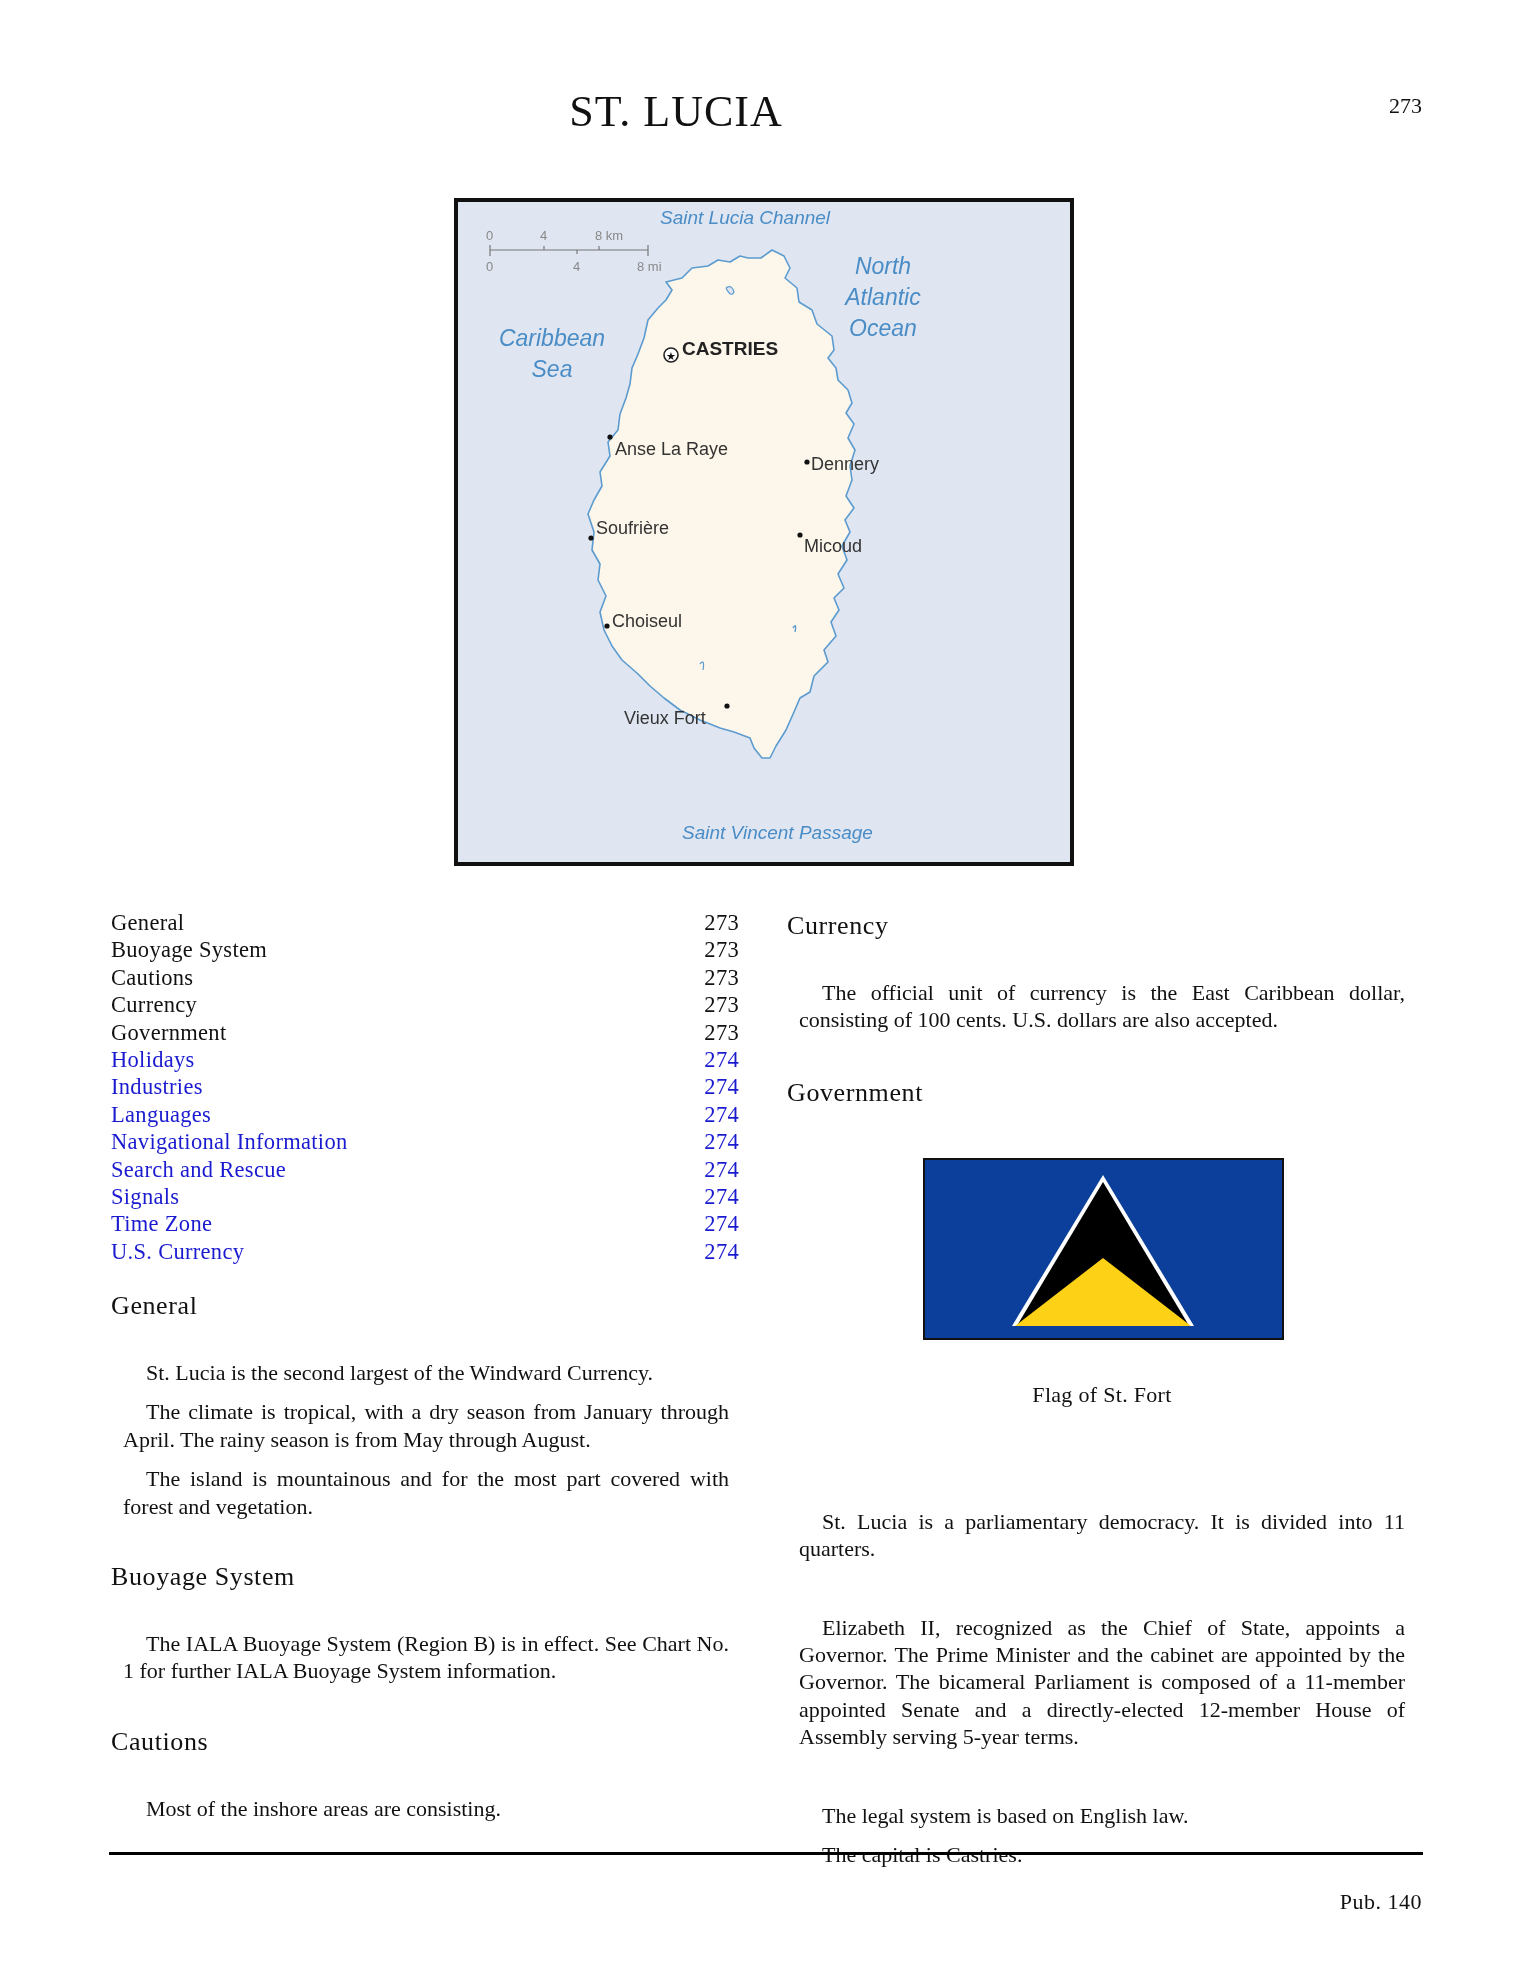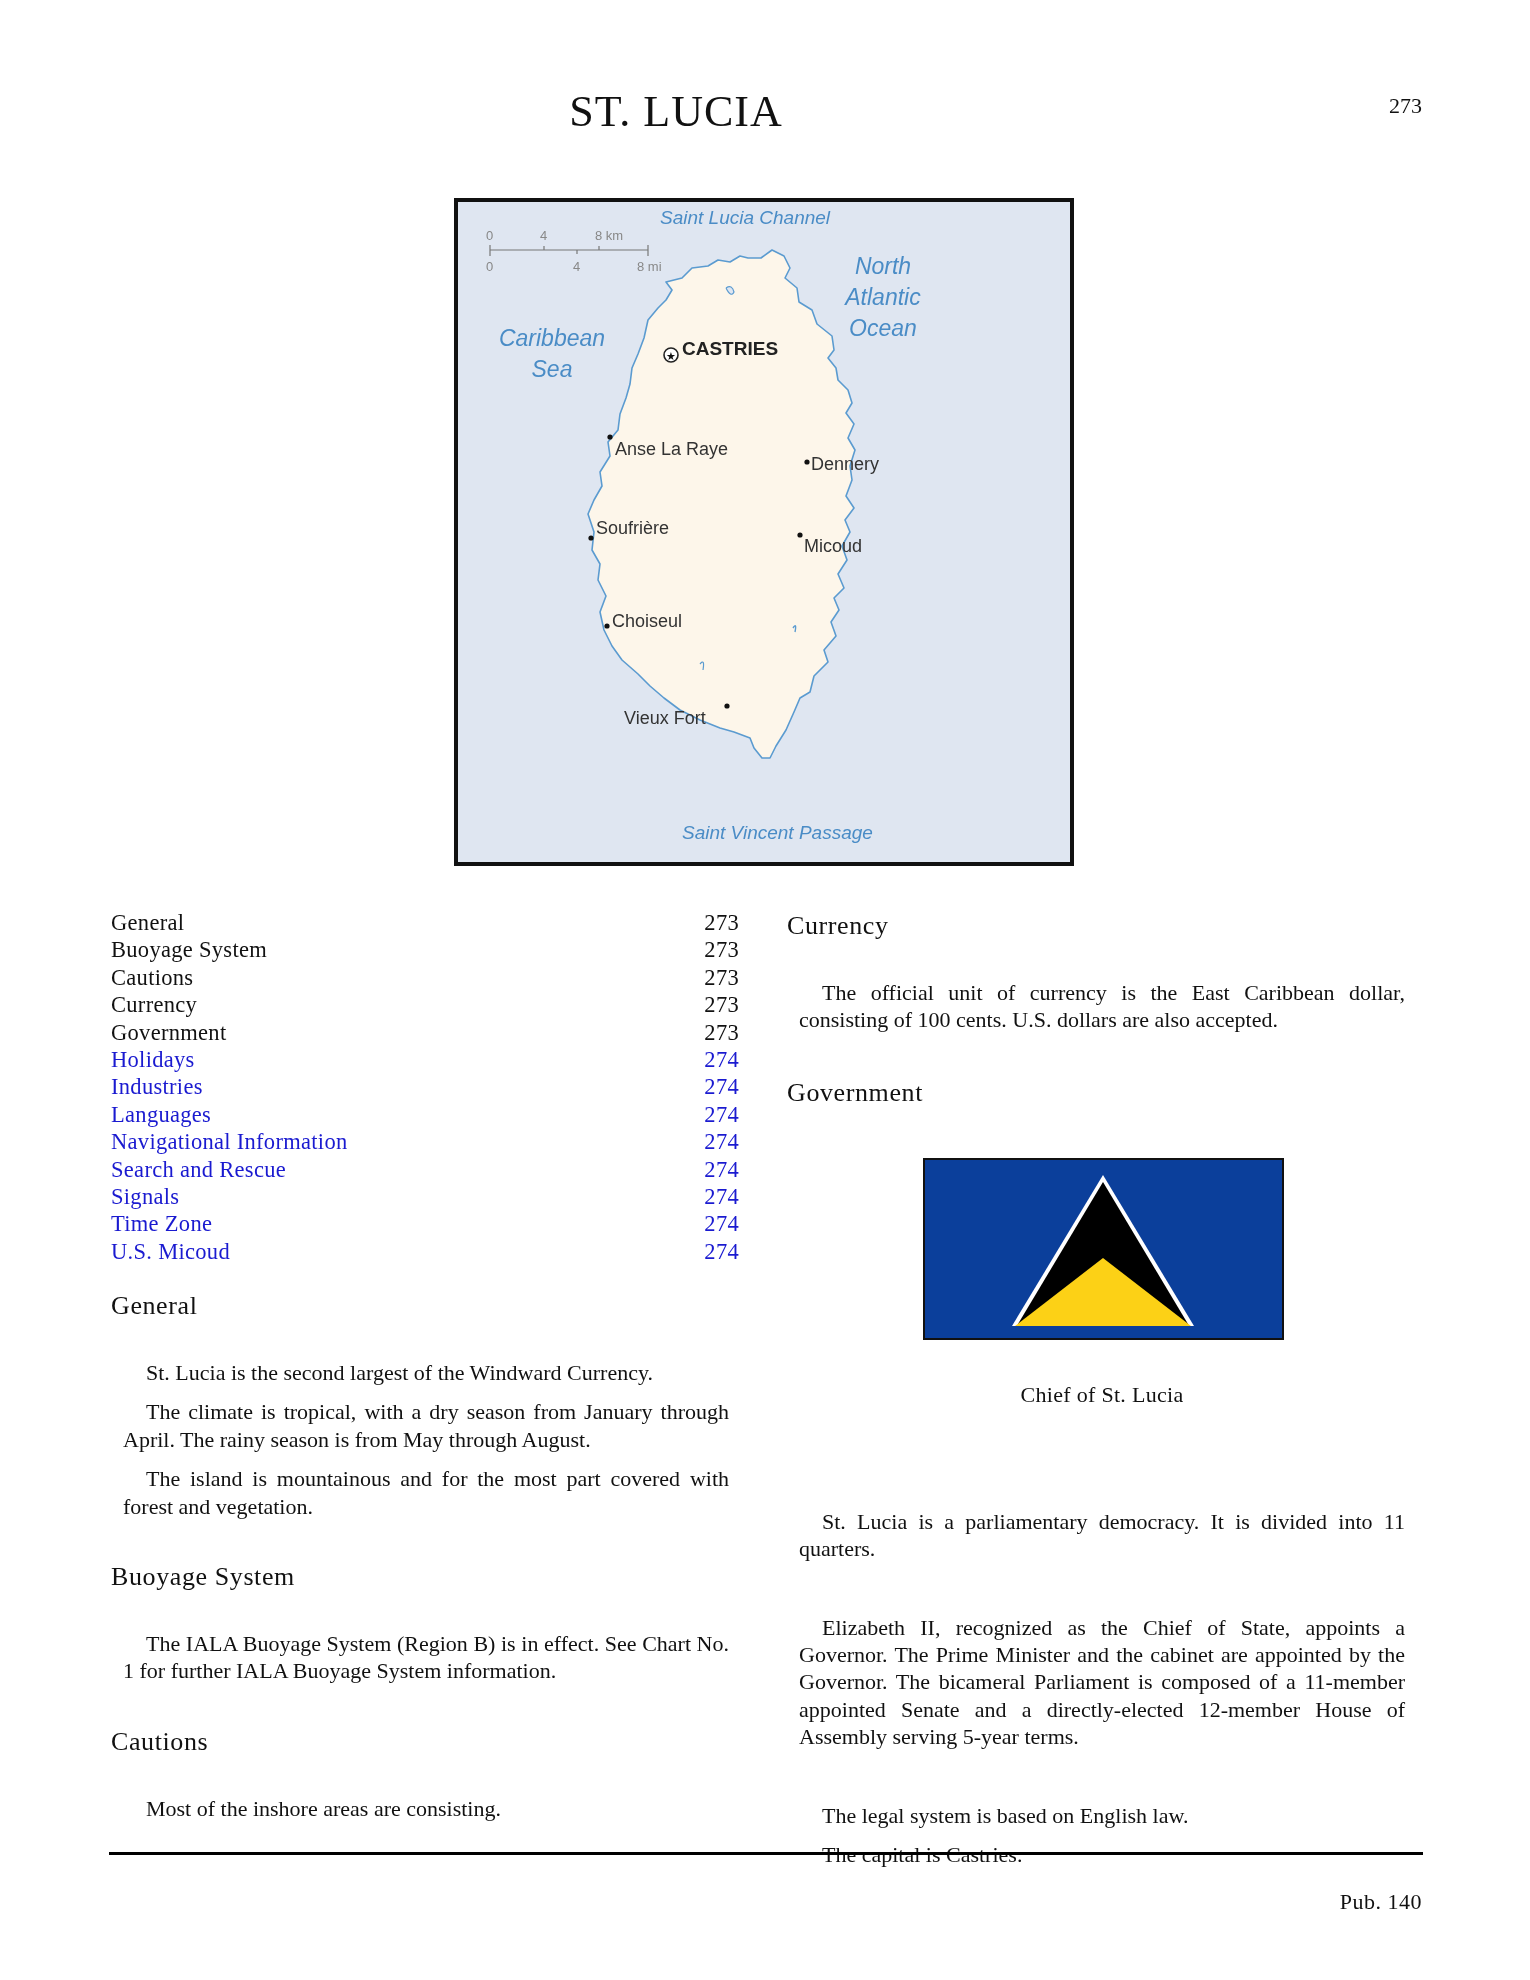--- a/index.html
+++ b/index.html
@@ -143,21 +143,21 @@
   </div>
   <div class="toc-row link">
     <span>Signals</span>
       <span>274</span>
   </div>
   <div class="toc-row link">
     <span>Time Zone</span>
       <span>274</span>
   </div>
   <div class="toc-row link">
-    <span>U.S. Micoud</span>
+    <span>U.S. Currency</span>
       <span>274</span>
   </div>
 </div>
 
 <div class="col col-left">
   <section>
     <h2 class="section-heading">General</h2>
     <div style="height:26px"></div>
     <p class="para">St. Lucia is the second largest of the Windward Currency.</p>
     <p class="para">The climate is tropical, with a dry season from January through April. The rainy season is from May through August.</p>
@@ -197,16 +197,16 @@
 </div>
 
 <div class="flag-wrap">
   <svg width="361" height="182" viewBox="0 0 361 182" xmlns="http://www.w3.org/2000/svg">
     <rect x="1" y="1" width="359" height="180" fill="#0b3f9b" stroke="#111" stroke-width="2"></rect>
     <polygon points="180,17 89,168 271,168" fill="#ffffff"></polygon>
     <polygon points="180,24 95,166 265,166" fill="#000000"></polygon>
     <polygon points="180,100 92,168 268,168" fill="#fcd116"></polygon>
   </svg>
 </div>
-<div class="flag-caption">Chief of St. Lucia</div>
+<div class="flag-caption">Flag of St. Fort</div>
 
 <div class="footer-rule"></div>
 <div class="footer-pub">Pub. 140</div>
 
 </body></html>

